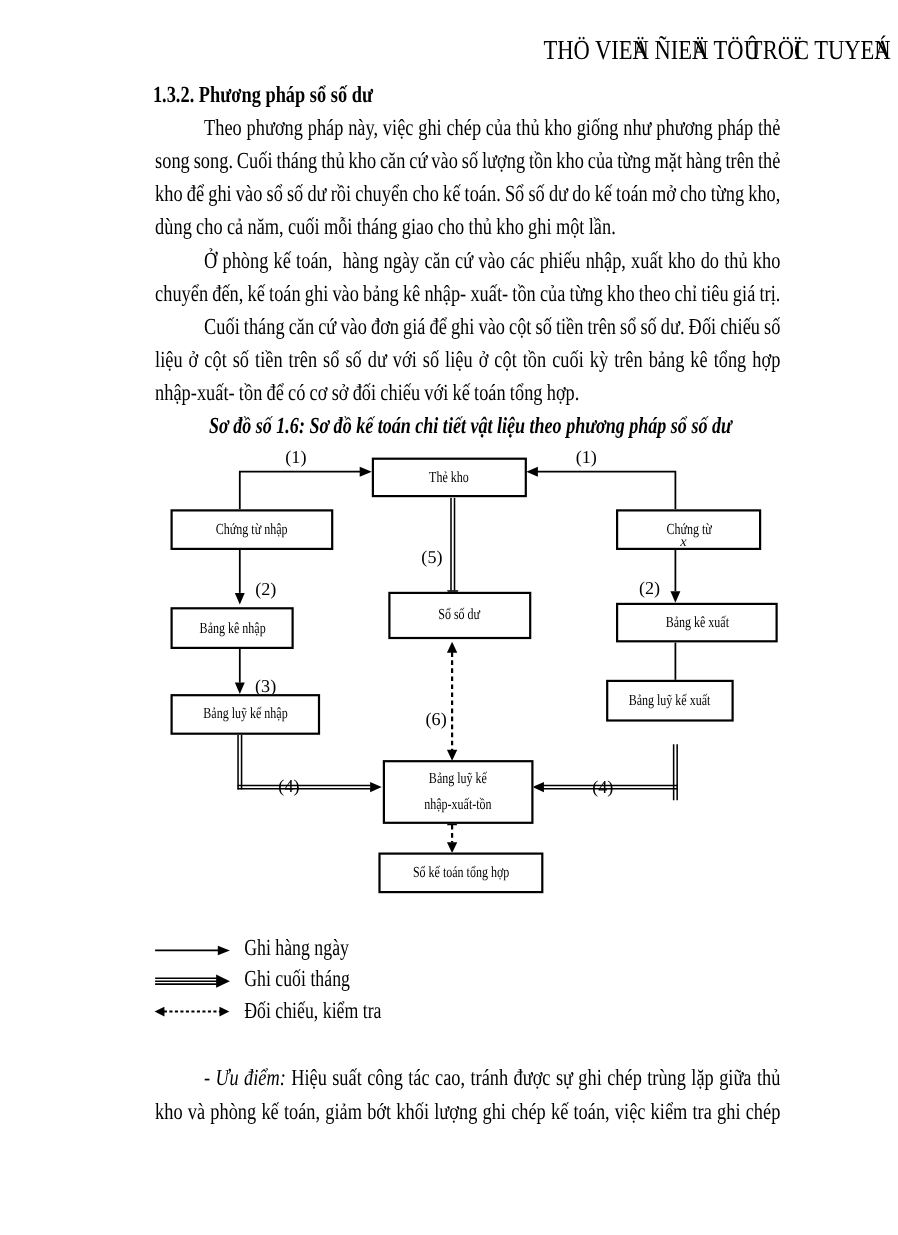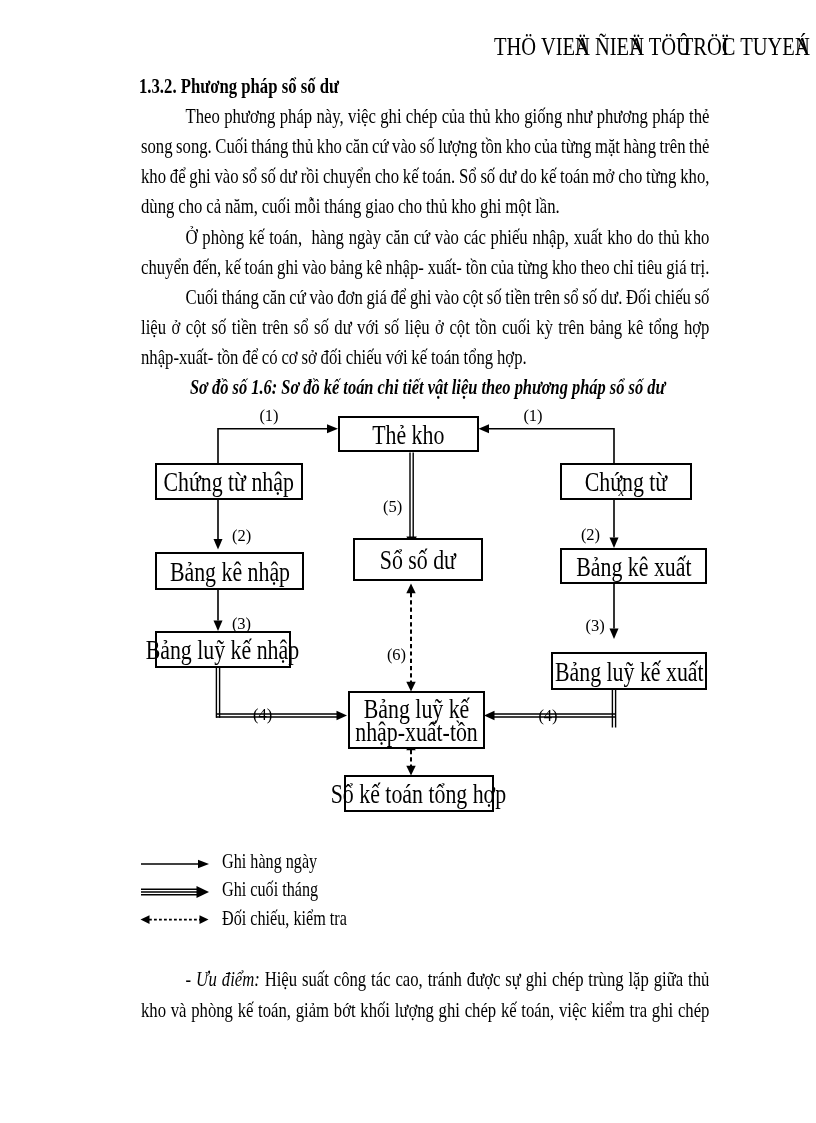--- a/index.html
+++ b/index.html
@@ -6,21 +6,21 @@
   body{width:816px;height:1123px;position:relative;overflow:hidden;background:#fff;color:#000;
        font-family:"Liberation Serif",serif;}
   .abs{position:absolute}
   .ln{position:absolute;left:140.5px;width:715px;height:31px;overflow:hidden;
       font-size:21px;line-height:30.07px;text-align:justify;
       transform:scaleX(0.795);transform-origin:0 0}
   .jf::after{content:"";display:inline-block;width:100%}
   .ind{text-indent:56px}
   .box{position:absolute;border:2px solid #000;box-sizing:border-box;background:#fff;
        display:flex;align-items:center;justify-content:center;text-align:center;
-       font-size:28px;line-height:23px}
+       font-size:14px;line-height:23px}
   .box>span{display:block;transform:scaleX(0.78);transform-origin:center;white-space:nowrap}
   svg{position:absolute;left:0;top:0}
   svg text{font-family:"Liberation Serif",serif;font-size:16.5px;fill:#000}
   .hdr{position:absolute;left:494px;top:33.5px;font-size:25px;line-height:1;white-space:nowrap;
        transform:scaleX(0.82);transform-origin:0 0}
   .z{display:inline-block;width:0;overflow:visible}
   .leg{position:absolute;left:221.5px;font-size:21px;line-height:30px;white-space:nowrap;
        transform:scaleX(0.77);transform-origin:0 0}
 </style>
 </head>
@@ -108,30 +108,30 @@
 <div class="box" style="left:155px;top:463px;width:148px;height:37px">
     <span>Chứng từ nhập</span>
   </div>
 <div class="box" style="left:560px;top:463px;width:132px;height:37px">
     <span>Chứng từ</span>
   </div>
 <div class="abs" style="left:618.5px;top:484px;font-size:13px;font-style:italic">x</div>
 <div class="box" style="left:352.5px;top:538px;width:130px;height:43px">
     <span>Sổ số dư</span>
   </div>
-<div class="box" style="left:155px;top:552px;width:149px;height:38px">
+<div class="box" style="left:155px;top:552px;width:112px;height:38px">
     <span>Bảng kê nhập</span>
   </div>
 <div class="box" style="left:560px;top:548px;width:147px;height:36px">
     <span>Bảng kê xuất</span>
   </div>
 <div class="box" style="left:154.5px;top:631px;width:136.5px;height:37px">
     <span>Bảng luỹ kế nhập</span>
   </div>
-<div class="box" style="left:551px;top:652px;width:156px;height:38px">
+<div class="box" style="left:551px;top:618px;width:116px;height:38px">
     <span>Bảng luỹ kế xuất</span>
   </div>
 <div class="box" style="left:348px;top:691px;width:137px;height:58px">
     <span>Bảng luỹ kế<br>nhập-xuất-tồn</span>
   </div>
 <div class="box" style="left:343.5px;top:775px;width:150.5px;height:37px">
     <span>Sổ kế toán tổng hợp</span>
   </div>
 
 <div class="leg" style="top:846px">Ghi hàng ngày</div>

